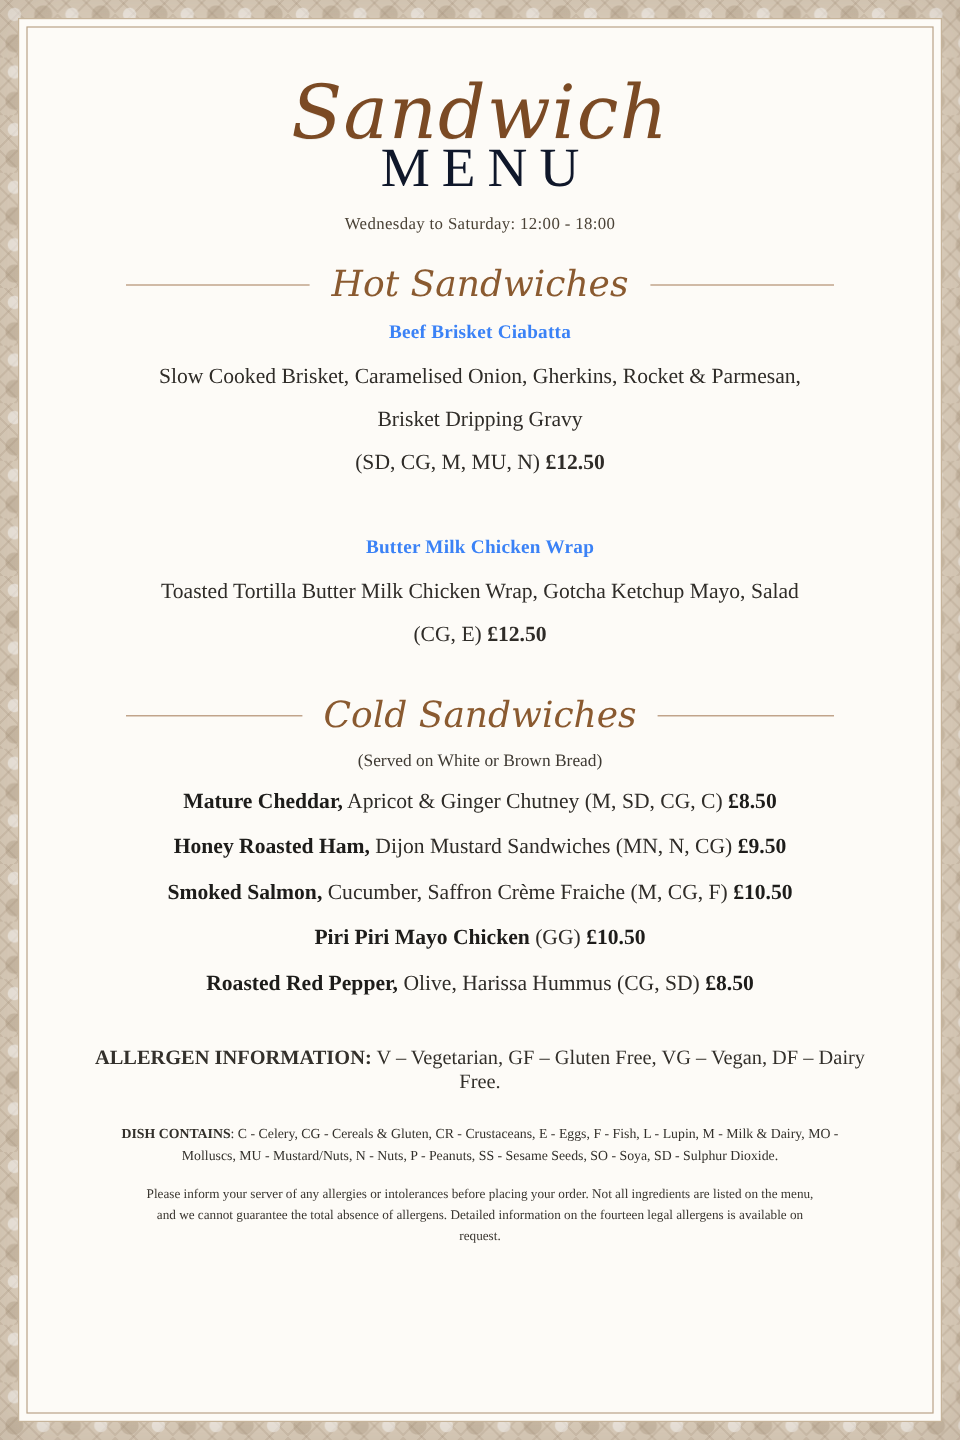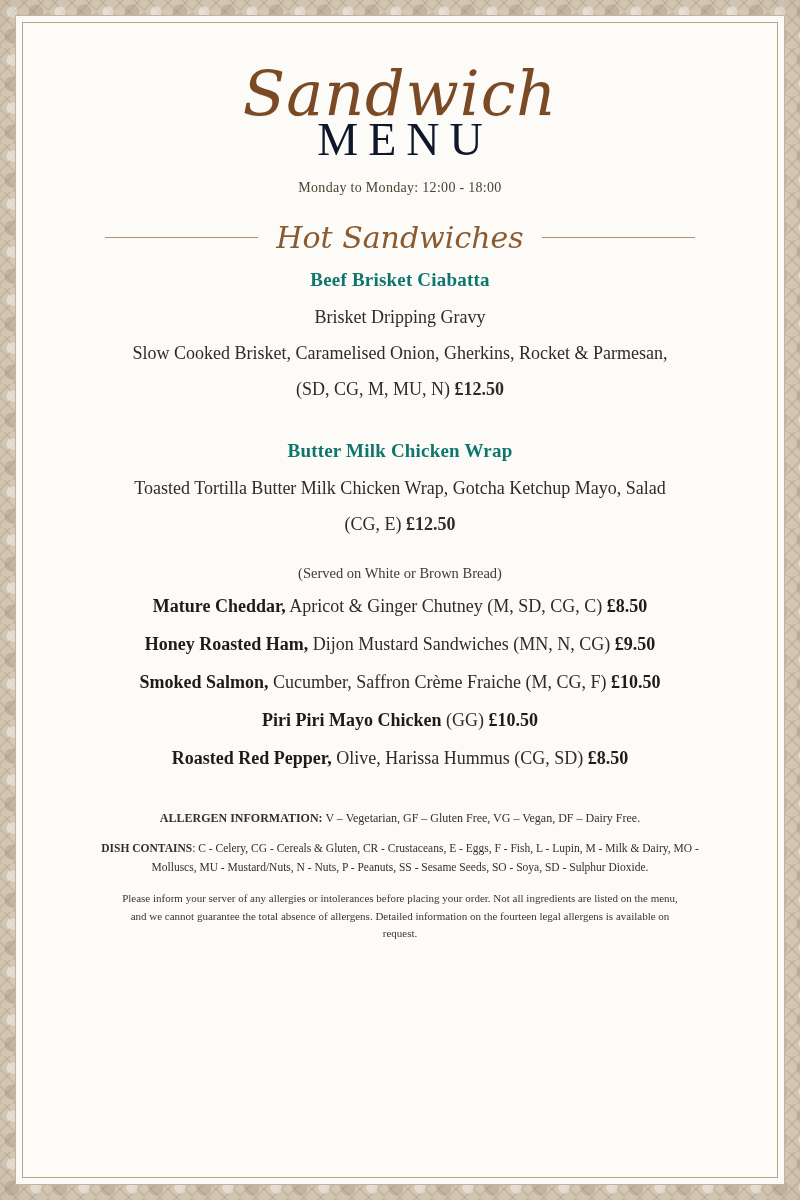--- a/index.html
+++ b/index.html
@@ -118,23 +118,23 @@
     text-align: center;
     font-size: 14.5px;
     color: #3f3a33;
     margin: 12px 0 4px 0;
   }
 
   
   .hot-list { margin-top: 14px; }
   .hot-item { text-align: center; margin-bottom: 30px; }
   .hot-item .name {
-    font-size: 19px;
+    font-size: 16px;
     font-weight: bold;
-    color: #0f766e;
+    color: #3b82f6;
     letter-spacing: 0.2px;
     margin-bottom: 16px;
   }
   .hot-item .desc-line {
     font-size: 18px;
     color: #2f2c28;
     margin-bottom: 15px;
   }
   .hot-item .alg-line {
     font-size: 18px;
@@ -155,22 +155,22 @@
   .cold-item .name { font-weight: bold; color: #1d1c1a; }
   .cold-item .price { font-weight: bold; color: #1d1c1a; }
 
   
   .allergens {
     margin-top: 42px;
     text-align: center;
     color: #33302b;
   }
   .allergens .line1 {
-    font-size: 12px;
-    margin-bottom: 13px;
+    font-size: 17px;
+    margin-bottom: 24px;
   }
   .allergens .line2 {
     font-size: 11.5px;
     line-height: 1.65;
     margin: 0 26px 13px 26px;
   }
   .allergens .disclaimer {
     font-size: 11px;
     line-height: 1.6;
     margin: 0 48px;
@@ -180,49 +180,54 @@
 </style>
 </head>
 <body>
 
 <div class="page">
   <div class="inner-frame">
     <div class="content">
 
       <div class="title-script">Sandwich</div>
       <div class="title-sub">MENU</div>
-      <div class="hours">Monday to Monday: 12:00 - 18:00</div>
+      <div class="hours">Wednesday to Saturday: 12:00 - 18:00</div>
 
       <div class="section-head">
         <span class="rule left"></span>
         <span class="label">Hot Sandwiches</span>
         <span class="rule right"></span>
       </div>
 
       <div class="hot-list">
         <div class="hot-item">
           <div class="name">Beef Brisket Ciabatta</div>
+          <div class="desc-line">Slow Cooked Brisket, Caramelised Onion, Gherkins, Rocket &amp; Parmesan,</div>
           <div class="desc-line">Brisket Dripping Gravy</div>
-          <div class="desc-line">Slow Cooked Brisket, Caramelised Onion, Gherkins, Rocket &amp; Parmesan,</div>
           <div class="alg-line">
             <span>(SD, CG, M, MU, N)</span>
             <span class="price">£12.50</span>
           </div>
         </div>
 
-        <div class="hot-item" style="margin-top:40px;">
+        <div class="hot-item" style="margin-top:52px;">
           <div class="name">Butter Milk Chicken Wrap</div>
           <div class="desc-line">Toasted Tortilla Butter Milk Chicken Wrap, Gotcha Ketchup Mayo, Salad</div>
           <div class="alg-line">
             <span>(CG, E)</span>
             <span class="price">£12.50</span>
           </div>
         </div>
       </div>
 
+      <div class="section-head" style="margin-top:40px;">
+        <span class="rule left"></span>
+        <span class="label">Cold Sandwiches</span>
+        <span class="rule right"></span>
+      </div>
 
       <div class="served-note">(Served on White or Brown Bread)</div>
 
       <div class="cold-list">
         <div class="cold-item">
           <span class="name">Mature Cheddar,</span>
           <span>Apricot &amp; Ginger Chutney (M, SD, CG, C)</span>
           <span class="price">£8.50</span>
         </div>
         <div class="cold-item">

